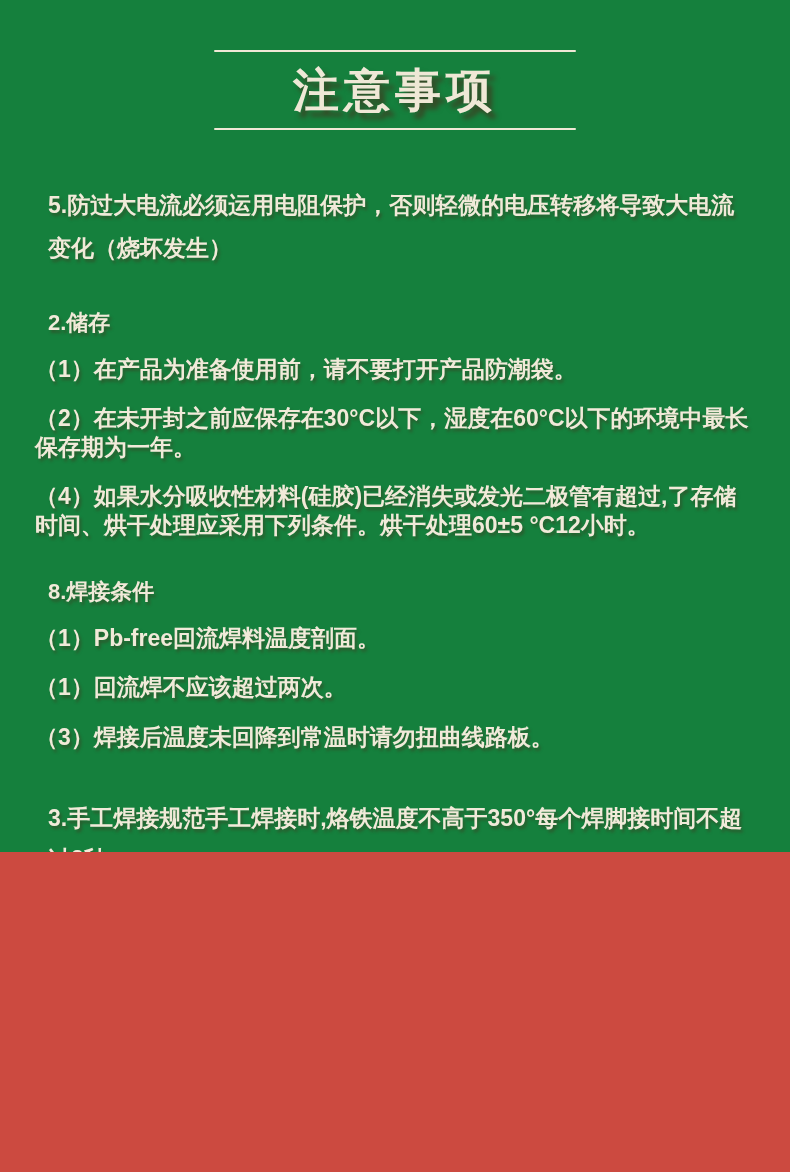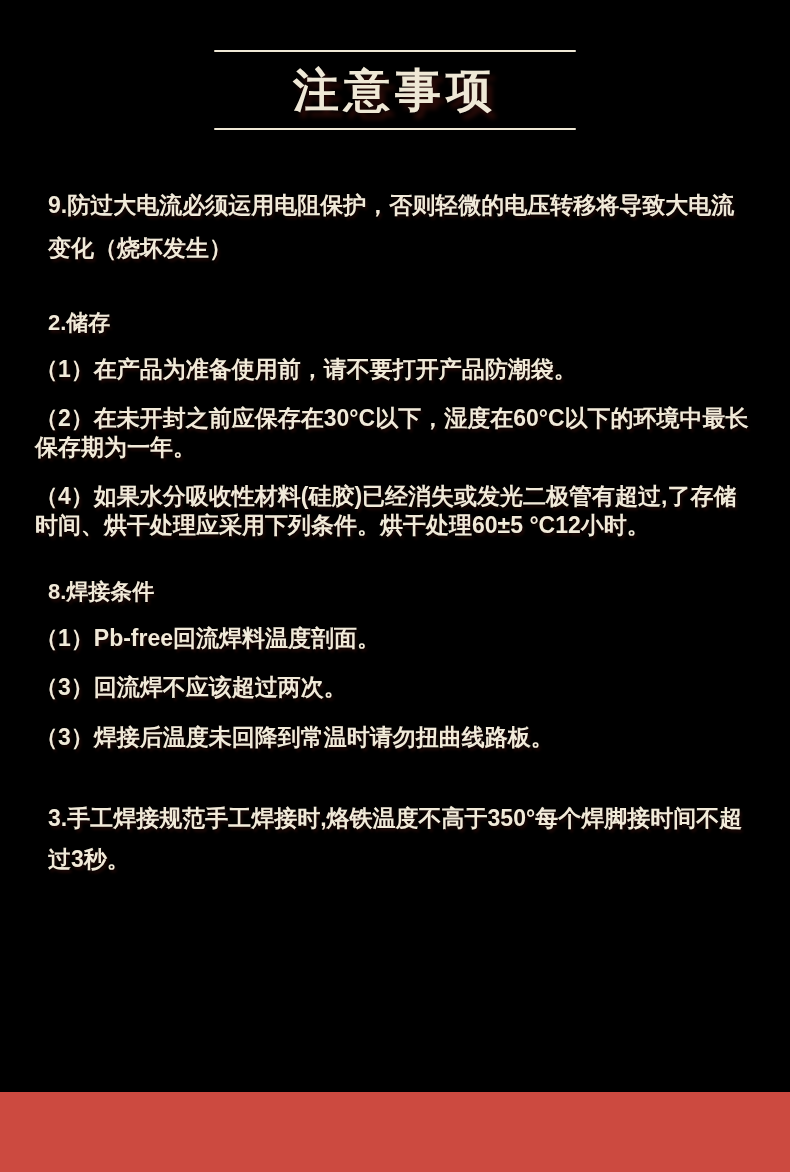--- a/index.html
+++ b/index.html
@@ -1,21 +1,21 @@
 <!DOCTYPE html>
 <html><head>
 <meta charset="utf-8">
 <style>
   html, body { margin: 0; padding: 0; background: #cc4a40; }
   .page {
     position: relative;
     width: 790px;
-    height: 1092px;
+    height: 852px;
     margin: 0 auto;
-    background: #000000;
+    background: #15803d;
     font-family: "Liberation Sans", "DejaVu Sans", sans-serif;
     font-weight: 700;
     color: #f1ead9;
     overflow: hidden;
   }
   header { padding-top: 50px; }
   .rule {
     width: 362px;
     height: 2px;
     margin: 0 auto;
@@ -63,27 +63,27 @@
 <body>
 
 <div class="page">
   <header>
     <div class="rule"></div>
     <h1 class="page-title">注意事项</h1>
     <div class="rule"></div>
   </header>
 
   <main>
-    <p class="intro">9.防过大电流必须运用电阻保护，否则轻微的电压转移将导致大电流变化（烧坏发生）</p>
+    <p class="intro">5.防过大电流必须运用电阻保护，否则轻微的电压转移将导致大电流变化（烧坏发生）</p>
 
     <p class="section-heading">2.储存</p>
     <p class="item item-first">（1）在产品为准备使用前，请不要打开产品防潮袋。</p>
     <p class="item">（2）在未开封之前应保存在30°C以下，湿度在60°C以下的环境中最长保存期为一年。</p>
     <p class="item">（4）如果水分吸收性材料(硅胶)已经消失或发光二极管有超过,了存储时间、烘干处理应采用下列条件。烘干处理60±5 °C12小时。</p>
 
     <p class="section-heading">8.焊接条件</p>
     <p class="item item-first">（1）Pb-free回流焊料温度剖面。</p>
-    <p class="item">（3）回流焊不应该超过两次。</p>
+    <p class="item">（1）回流焊不应该超过两次。</p>
     <p class="item">（3）焊接后温度未回降到常温时请勿扭曲线路板。</p>
 
     <p class="outro">3.手工焊接规范手工焊接时,烙铁温度不高于350°每个焊脚接时间不超过3秒。</p>
   </main>
 </div>
 
 </body></html>

